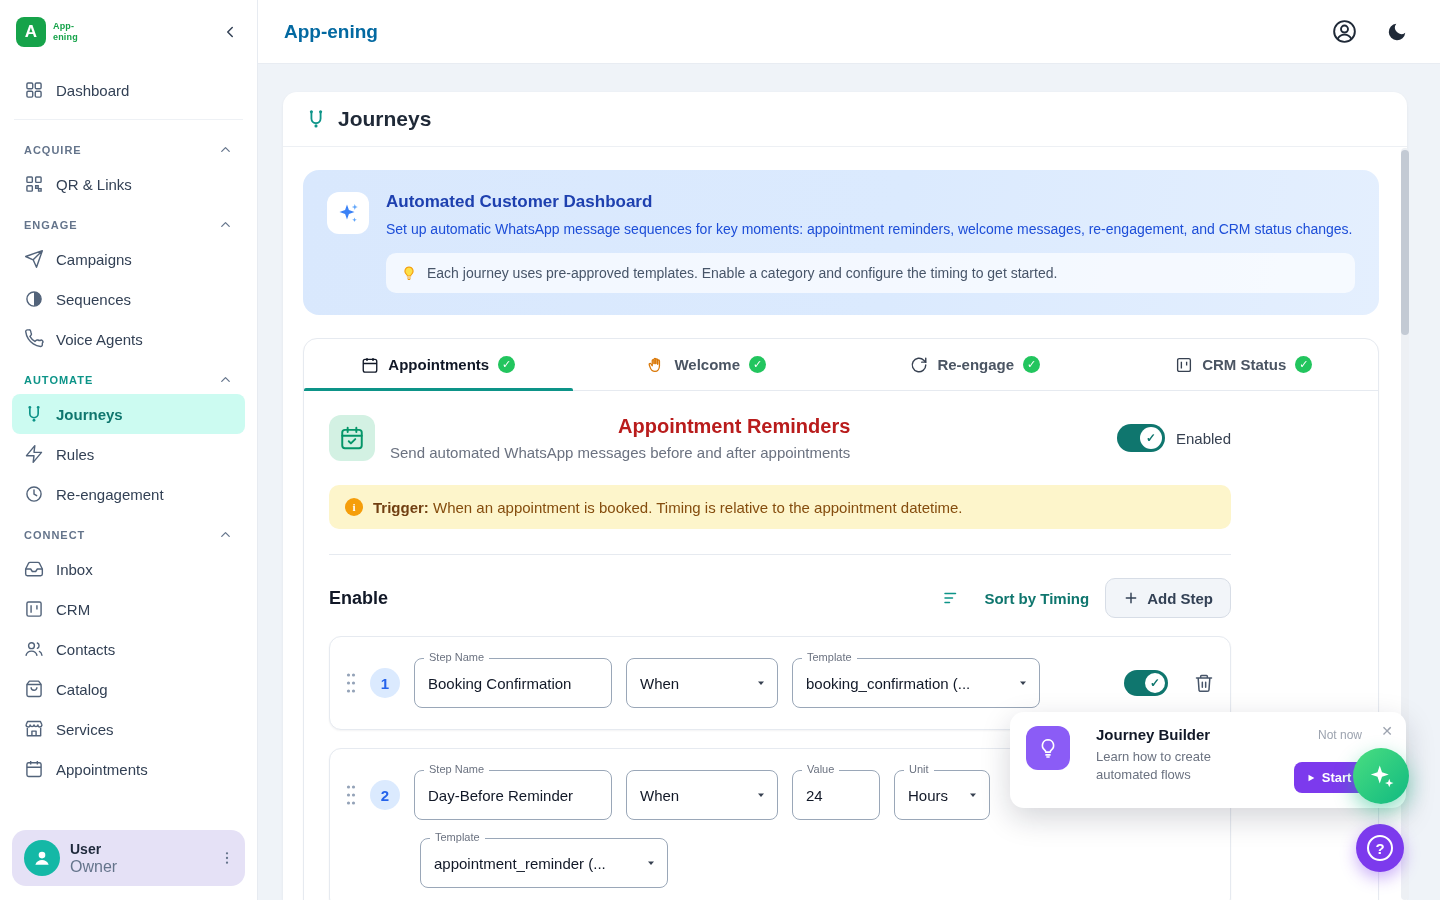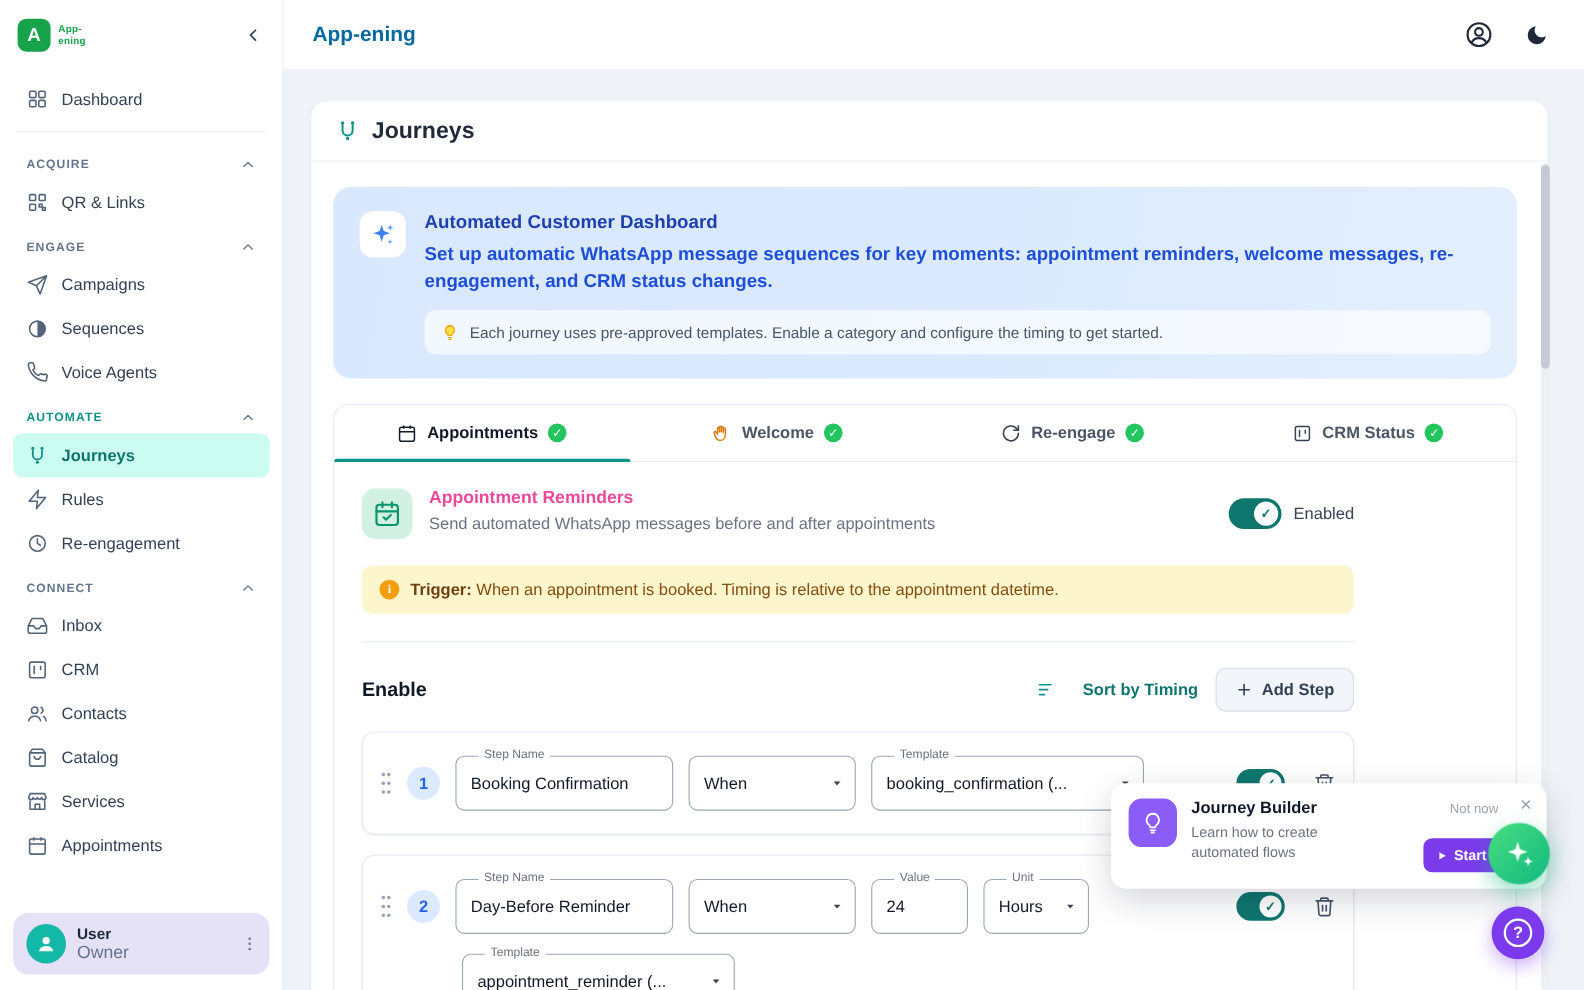--- a/index.html
+++ b/index.html
@@ -43,37 +43,37 @@
   .page-card { background: #fff; border-radius: 14px 14px 0 0; height: 100%; display: flex; flex-direction: column; box-shadow: 0 1px 3px rgba(15,23,42,.06); overflow: hidden; }
   .page-header { display: flex; align-items: center; gap: 11px; padding: 15px 22px; border-bottom: 1px solid #edf0f4; flex-shrink: 0; }
   .page-title { font-size: 21px; font-weight: 700; color: #1f2937; }
   .page-body { padding: 23px 28px 0 20px; overflow: hidden; }
 
   
   .banner { background: linear-gradient(100deg, #d9e8fd 0%, #dbeafe 55%, #e4effe 100%); border-radius: 16px; padding: 22px 24px; display: flex; gap: 17px; }
   .banner-icon { width: 42px; height: 42px; background: #fff; border-radius: 12px; display: flex; align-items: center; justify-content: center; flex-shrink: 0; }
   .banner-col { flex: 1; }
   .banner-title { font-size: 17px; font-weight: 700; color: #1e40af; margin-bottom: 7px; }
-  .banner-desc { font-size: 17px; color: #1d4ed8; line-height: 1.45; font-weight: bold; }
+  .banner-desc { font-size: 14px; color: #1d4ed8; line-height: 1.45; }
   .banner-tip { margin-top: 14px; background: rgba(255,255,255,.68); border-radius: 10px; padding: 12px 15px; display: flex; align-items: center; gap: 10px; font-size: 14px; color: #475569; }
 
   
   .panel { margin-top: 23px; border: 1px solid #e6eaf0; border-radius: 14px; background: #fff; box-shadow: 0 1px 2px rgba(15,23,42,.04); }
   .tabs { display: flex; border-bottom: 1px solid #e6eaf0; }
   .tab { flex: 1; height: 51px; display: flex; align-items: center; justify-content: center; gap: 9px; font-size: 15px; font-weight: 600; color: #4b5563; cursor: pointer; position: relative; background: none; border: none; font-family: inherit; }
   .tab.active { color: #111827; }
   .tab.active::after { content: ""; position: absolute; left: 0; right: 0; bottom: -1px; height: 3px; background: #0d9488; border-radius: 2px 2px 0 0; }
   .badge-check { width: 17px; height: 17px; border-radius: 50%; background: #22c55e; color: #fff; font-size: 11px; font-weight: 700; display: flex; align-items: center; justify-content: center; }
 
   .panel-body { padding: 24px 25px 26px; }
   .inner { width: 902px; max-width: 100%; }
 
   .cat-head { display: flex; align-items: flex-start; gap: 15px; }
   .cat-icon { width: 46px; height: 46px; border-radius: 12px; background: #d3f1e3; display: flex; align-items: center; justify-content: center; flex-shrink: 0; }
-  .cat-title { font-size: 16px; font-weight: 700; color: #ec4899; }
+  .cat-title { font-size: 20px; font-weight: 700; color: #b91c1c; text-align: right; }
   .cat-sub { font-size: 15px; color: #6b7280; margin-top: 6px; }
   .cat-right { margin-left: auto; display: flex; align-items: center; gap: 11px; padding-top: 9px; }
   .toggle { width: 48px; height: 28px; border-radius: 14px; background: #0f766e; position: relative; cursor: pointer; border: none; flex-shrink: 0; }
   .toggle .knob { position: absolute; top: 3px; right: 3px; width: 22px; height: 22px; border-radius: 50%; background: #fff; display: flex; align-items: center; justify-content: center; color: #0f766e; font-size: 12px; font-weight: 700; }
   .toggle-label { font-size: 15px; color: #374151; }
   .toggle.sm { width: 44px; height: 26px; }
   .toggle.sm .knob { width: 20px; height: 20px; }
 
   .trigger { margin-top: 24px; background: #fdf5cb; border-radius: 10px; padding: 13px 16px; display: flex; align-items: center; gap: 10px; font-size: 15px; color: #854d0e; }
   .trigger b { color: #713f12; }
@@ -88,31 +88,31 @@
   .add-btn { display: flex; align-items: center; gap: 8px; font-size: 15px; font-weight: 600; color: #334155; background: #f2f5f9; border: 1px solid #d7dde6; border-radius: 10px; height: 40px; padding: 0 17px; cursor: pointer; font-family: inherit; }
 
   .step-card { margin-top: 18px; border: 1px solid #e6eaf0; border-radius: 12px; padding: 21px 16px; box-shadow: 0 1px 2px rgba(15,23,42,.05); background: #fff; }
   .step-row { display: flex; align-items: center; gap: 14px; }
   .step-row2 { display: flex; margin-top: 18px; margin-left: 74px; }
   .handle { color: #94a3b8; cursor: grab; flex-shrink: 0; }
   .step-num { width: 30px; height: 30px; border-radius: 50%; background: #dbeafe; color: #2563eb; font-weight: 700; font-size: 15px; display: flex; align-items: center; justify-content: center; flex-shrink: 0; }
 
   .field { position: relative; height: 50px; border: 1px solid #9aa7b8; border-radius: 8px; background: #fff; display: flex; align-items: center; padding: 0 13px; cursor: text; flex-shrink: 0; }
   .field.select { cursor: pointer; padding-right: 32px; }
-  .field-label { position: absolute; top: -8px; left: 20px; background: #fff; padding: 0 5px; font-size: 11px; color: #6b7280; white-space: nowrap; }
+  .field-label { position: absolute; top: -8px; left: 9px; background: #fff; padding: 0 5px; font-size: 11px; color: #6b7280; white-space: nowrap; }
   .field-value { font-size: 15px; color: #111827; white-space: nowrap; overflow: hidden; }
   .field .chev { position: absolute; right: 10px; top: 50%; transform: translateY(-50%); }
   .w-name { width: 198px; } .w-when { width: 152px; } .w-tpl { width: 248px; } .w-val { width: 88px; } .w-unit { width: 96px; }
 
   .step-end { margin-left: auto; display: flex; align-items: center; gap: 26px; }
   .trash-btn { background: none; border: none; color: #475569; cursor: pointer; }
 
   
   .toast { position: fixed; right: 34px; bottom: 92px; width: 396px; height: 96px; background: #fff; border-radius: 14px; box-shadow: 0 10px 30px rgba(15,23,42,.18); padding: 14px 16px; z-index: 40; }
-  .toast-inner { display: flex; gap: 13px; }
+  .toast-inner { display: flex; gap: 26px; }
   .toast-icon { width: 44px; height: 44px; border-radius: 12px; background: #8b5cf6; display: flex; align-items: center; justify-content: center; flex-shrink: 0; }
   .toast-col { flex: 1; min-width: 0; }
   .toast-title-row { display: flex; align-items: center; }
   .toast-title { font-size: 15px; font-weight: 700; color: #111827; }
   .toast-notnow { margin-left: auto; margin-right: 28px; font-size: 12px; color: #9ca3af; background: none; border: none; cursor: pointer; }
   .toast-close { position: absolute; top: 12px; right: 13px; color: #9ca3af; background: none; border: none; cursor: pointer; font-size: 14px; line-height: 1; }
   .toast-body { font-size: 13px; color: #6b7280; margin-top: 5px; width: 165px; line-height: 1.35; }
   .toast-cta { position: absolute; right: 31px; bottom: 15px; background: #7c3aed; color: #fff; border: none; border-radius: 8px; font-size: 13px; font-weight: 600; padding: 8px 12px; display: flex; align-items: center; gap: 6px; cursor: pointer; font-family: inherit; white-space: nowrap; }
 
   .fab-green { position: fixed; right: 31px; bottom: 96px; width: 56px; height: 56px; border-radius: 50%; background: linear-gradient(135deg, #4ade80, #10b981); border: none; display: flex; align-items: center; justify-content: center; box-shadow: 0 8px 20px rgba(16,185,129,.45); z-index: 60; cursor: pointer; }

